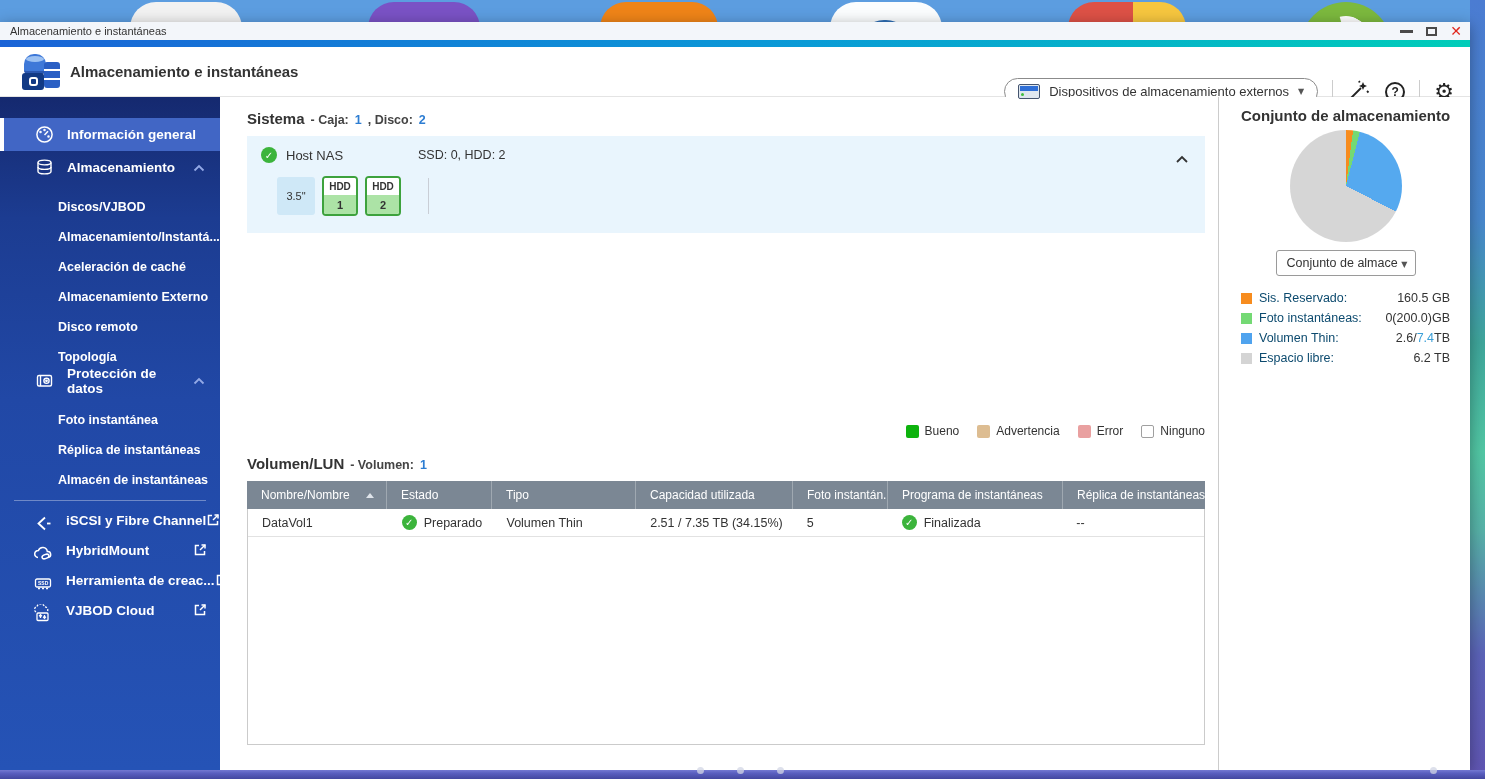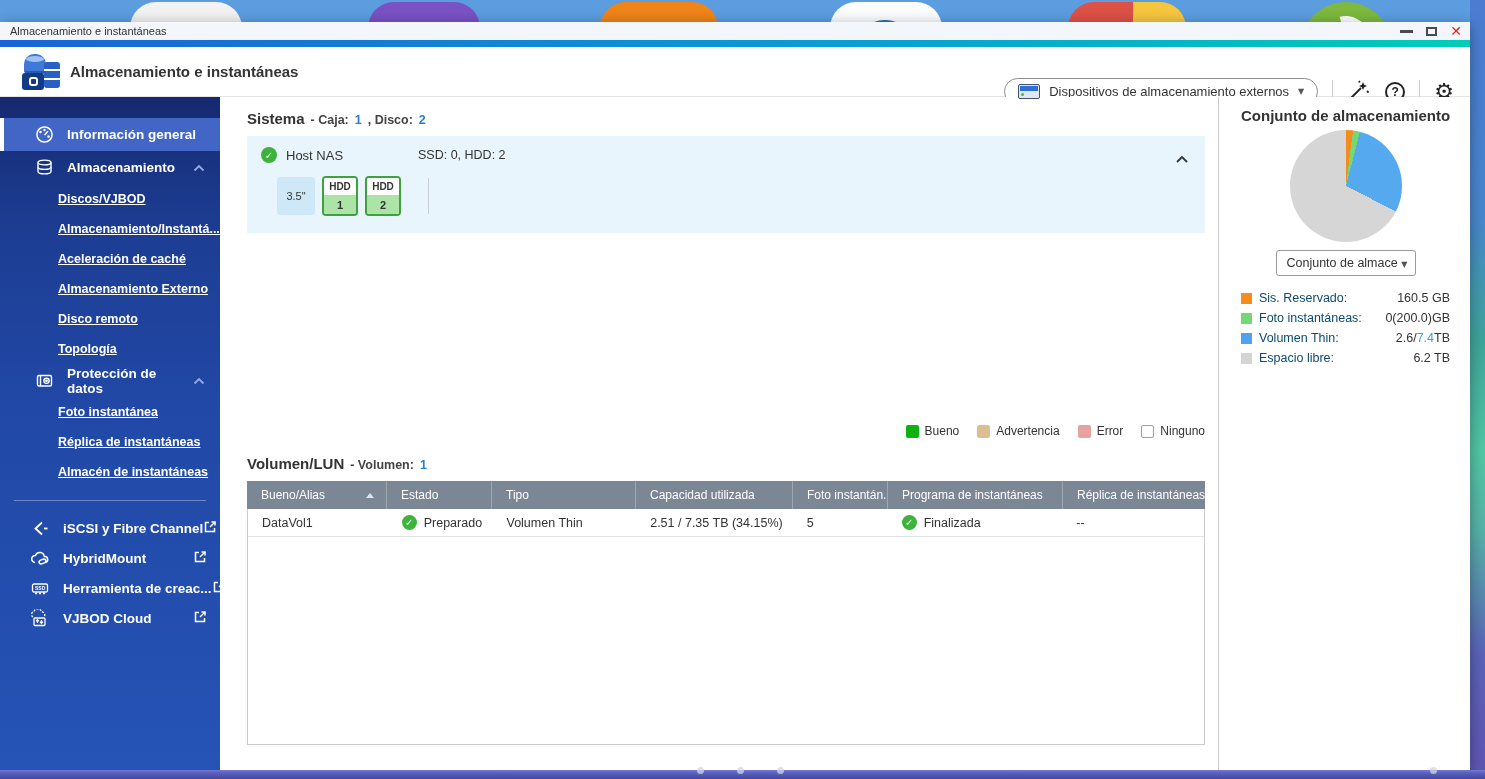--- a/index.html
+++ b/index.html
@@ -63,23 +63,23 @@
   
   .window-body { flex:1; display:flex; min-height:0; }
 
   
   .sidebar { width:220px; background:linear-gradient(180deg,#15296f 0%,#1c3c91 18%,#2148a6 45%,#2553b6 100%); padding-top:21px; color:#fff; flex-shrink:0; }
   .nav-item { position:relative; height:33px; display:flex; align-items:center; padding-left:34px; font-size:13.5px; font-weight:bold; cursor:default; }
   .nav-item.selected { background:#4166c5; }
   .nav-item.selected:before { content:""; position:absolute; left:0; top:0; bottom:0; width:4px; background:#fff; }
   .nav-ico { width:20px; height:20px; margin-right:13px; display:flex; align-items:center; justify-content:center; flex-shrink:0; }
   .nav-chevron { margin-left:auto; margin-right:15px; }
-  .nav-sub { height:30px; display:flex; align-items:center; padding-left:58px; font-size:12.5px; font-weight:bold; white-space:nowrap;text-decoration:underline; }
+  .nav-sub { height:30px; display:flex; align-items:flex-end; padding-left:58px; font-size:12.5px; font-weight:bold; white-space:nowrap; }
   .side-divider { border-top:1px solid rgba(255,255,255,0.35); margin:13px 14px 12px 14px; }
-  .nav-link { height:30px; display:flex; align-items:center; padding-left:30px; font-size:13.5px; font-weight:bold; white-space:nowrap; }
+  .nav-link { height:30px; display:flex; padding-left:5px; font-size:13.5px; font-weight:bold; white-space:nowrap;margin-left:28px; }
   .ext-ico { margin-left:auto; margin-right:13px; flex-shrink:0; }
 
   
   .main { flex:1; background:#fff; border-right:1px solid #ccc; padding:13px 13px 0 27px; min-width:0; }
   .main-inner { width:958px; }
   .sec-title { display:flex; align-items:baseline; gap:6px; margin-bottom:9px; }
   .sec-big { font-size:15px; font-weight:bold; color:#333; }
   .sec-small { font-size:12.5px; font-weight:bold; color:#444; }
   .sec-num { font-size:12.5px; font-weight:bold; color:#2d7dd2; }
 
@@ -403,21 +403,21 @@
 
         <div class="sec-title">
           <span class="sec-big">Volumen/LUN</span>
           <span class="sec-small">- Volumen:</span>
           <span class="sec-num">1</span>
         </div>
 
         <div class="vol-table">
           <div class="vt-header">
             <span class="vt-hcell" style="width:140px">
-              <span>Bueno/Alias</span>
+              <span>Nombre/Nombre</span>
               <span class="sort-asc"></span>
             </span>
             <span class="vt-hcell" style="width:105px">
                 <span>Estado</span>
               </span>
             <span class="vt-hcell" style="width:144px">
                 <span>Tipo</span>
               </span>
             <span class="vt-hcell" style="width:157px">
                 <span>Capacidad utilizada</span>

